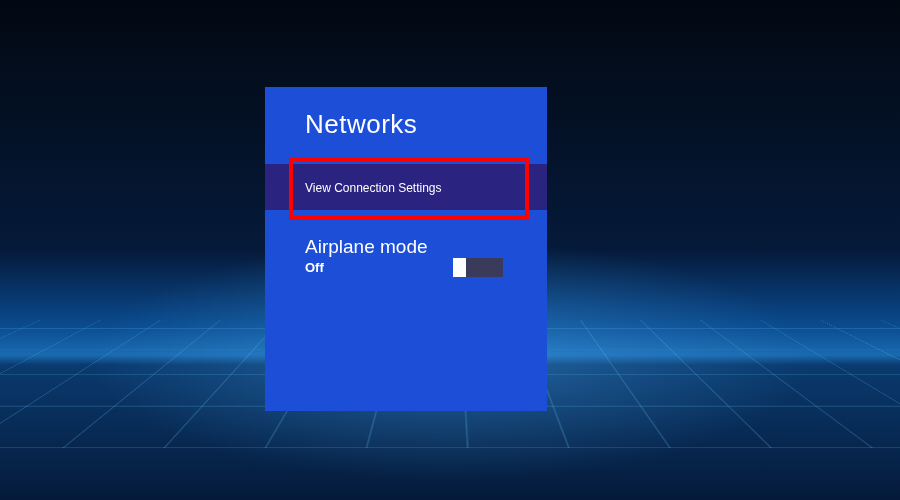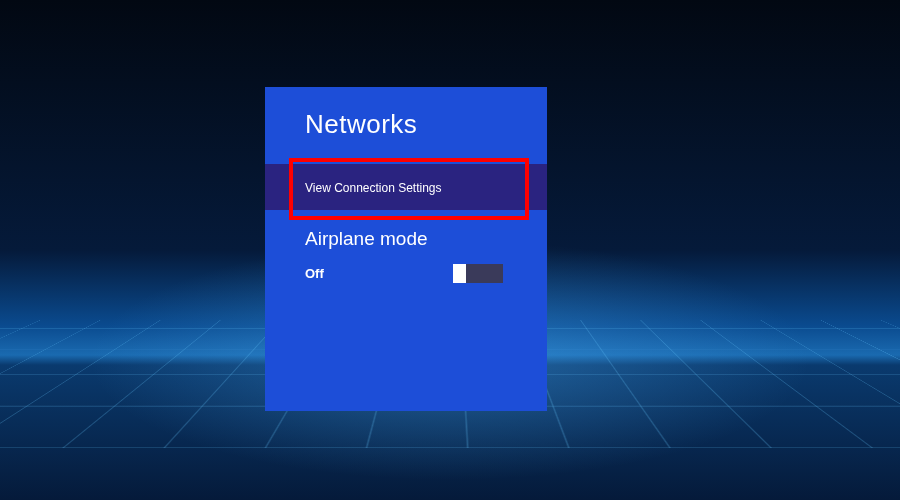--- a/index.html
+++ b/index.html
@@ -96,27 +96,27 @@
     }
     
     .section {
       padding: 18px 40px 0 40px;
     }
     
     .section-title {
       font-size: 19px;
       font-weight: 300;
       color: #ffffff;
+      margin-top: 8px;
     }
     
     .toggle-row {
       display: flex;
       align-items: center;
       justify-content: space-between;
-      margin-top: 14px;
       padding-right: 4px;
     }
     
     .toggle-label {
       color: #ffffff;
       font-size: 13px;
       font-weight: 600;
     }
     
     .toggle {

